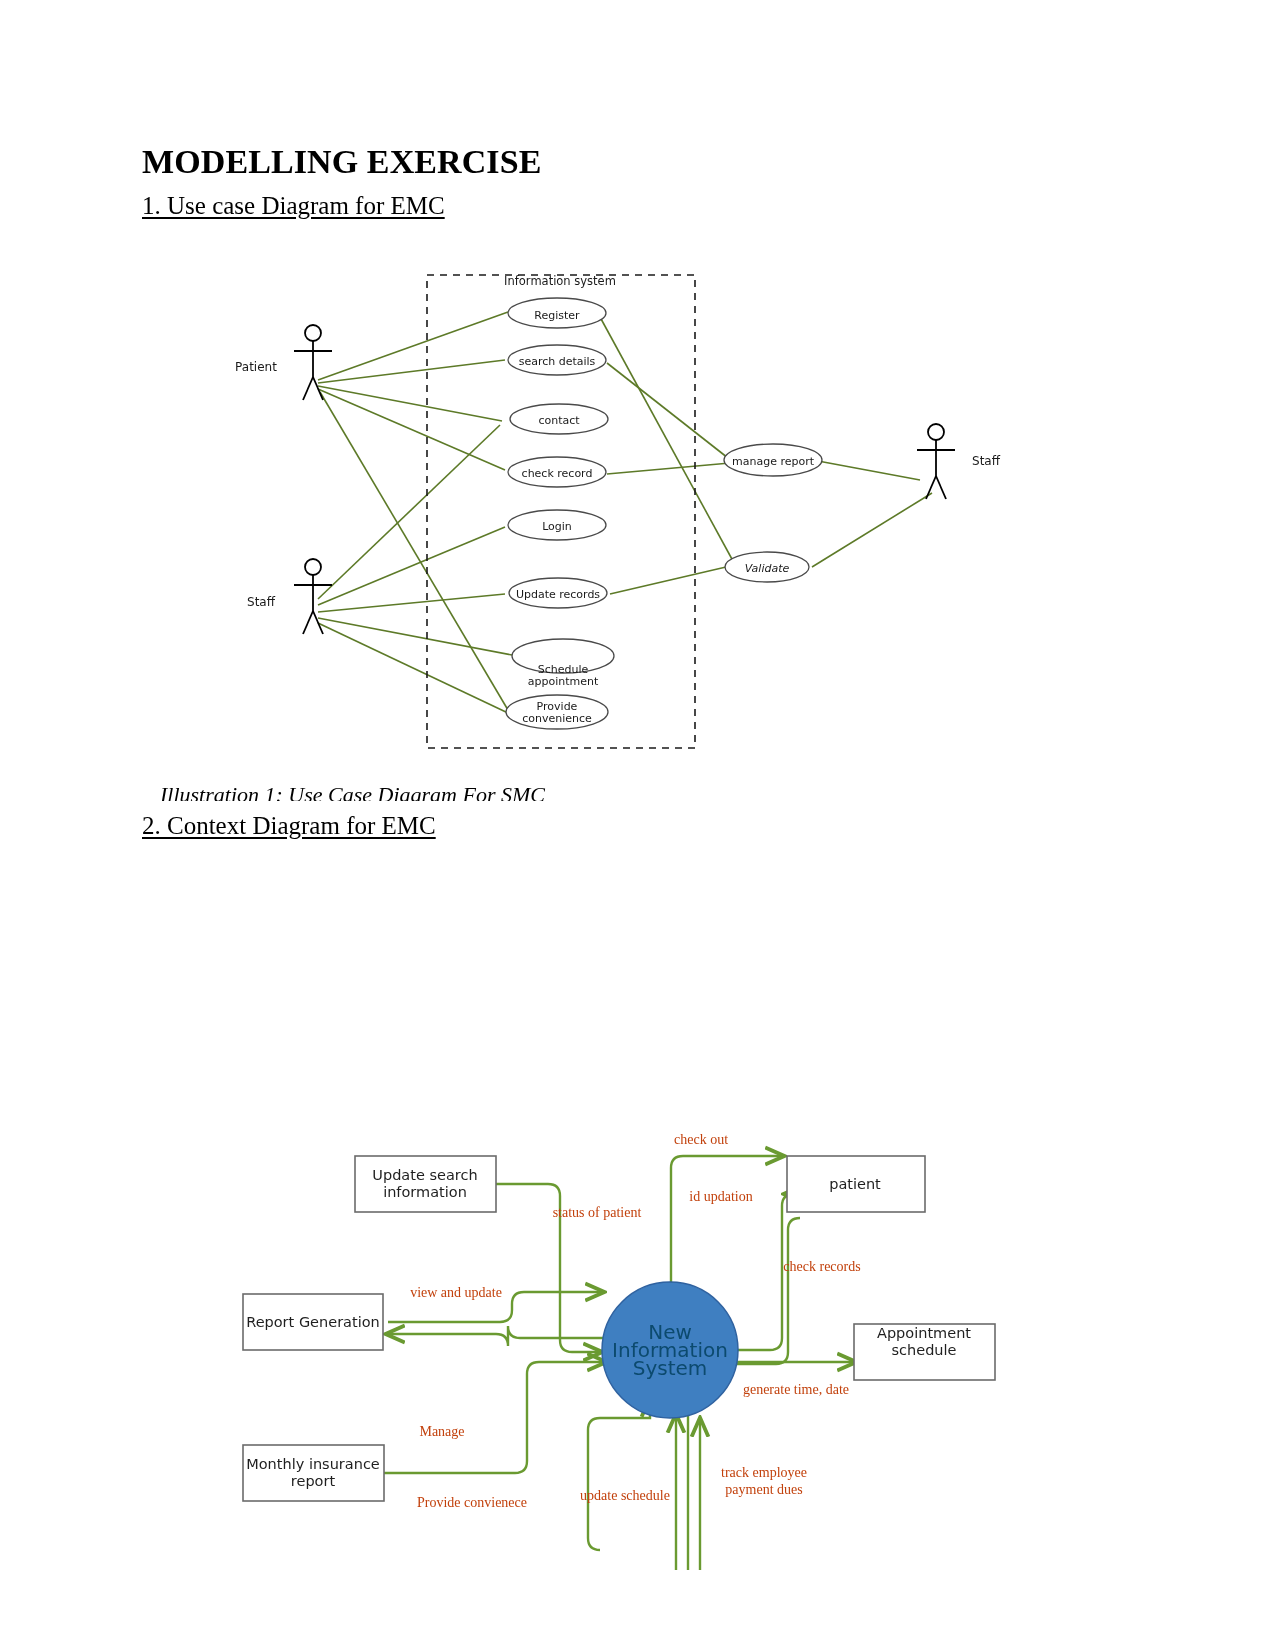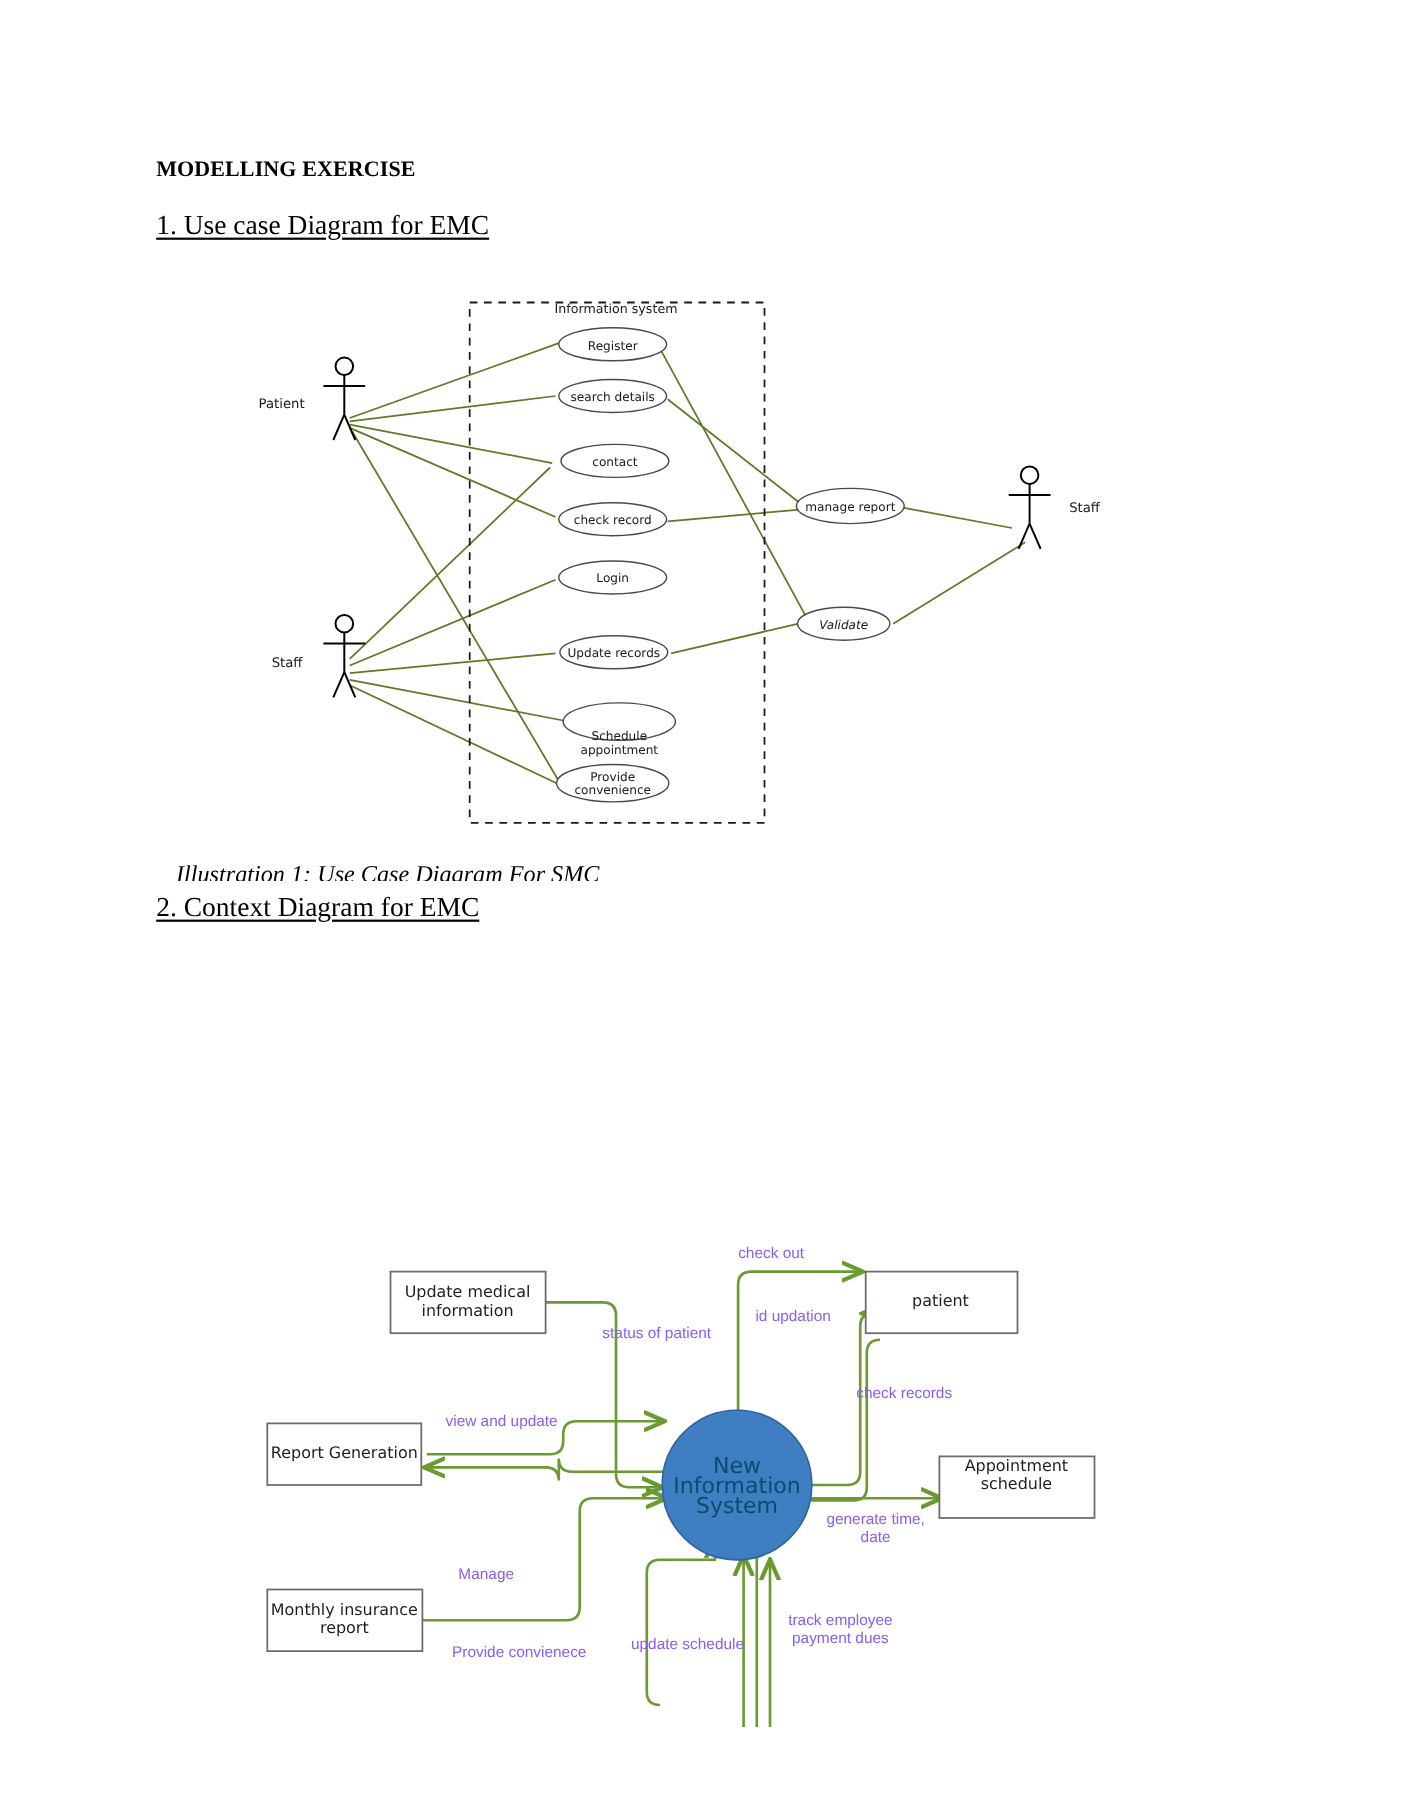--- a/index.html
+++ b/index.html
@@ -7,21 +7,21 @@
     width:1275px;height:1650px;position:relative;
     background:#ffffff;
     font-family:"Liberation Serif", serif;
     overflow:hidden;
   }
   .page{position:absolute;inset:0;}
 
   
   .doc-title{
     position:absolute;left:142px;top:143px;
-    font-size:20px;font-weight:bold;letter-spacing:.1px;
+    font-size:34px;font-weight:bold;letter-spacing:.1px;
     color:#000;white-space:nowrap;
   }
   .sec-heading{
     position:absolute;left:142px;
     font-size:25px;color:#000;white-space:nowrap;
     text-decoration:underline;text-underline-offset:3px;
   }
   #sec1{top:192px;}
   #sec2{top:812px;}
 
@@ -64,22 +64,22 @@
   #context svg{position:absolute;left:0;top:0;}
 
   .cx-box-label{
     position:absolute;
     font-family:"DejaVu Sans", sans-serif;
     font-size:14.5px;color:#1f1f1f;text-align:center;
     line-height:17px;transform:translate(-50%,-50%);width:150px;
   }
   .cx-flow-label{
     position:absolute;
-    font-family:Liberation Sans, sans-serif;
-    font-size:14px;color:#8b5cf6;text-align:center;
+    font-family:Liberation Serif, serif;
+    font-size:14px;color:#c2410c;text-align:center;
     line-height:17px;transform:translate(-50%,-50%);white-space:nowrap;
   }
   .cx-flow-label.two{white-space:normal;width:120px;}
   .cx-center-label{
     position:absolute;
     font-family:"DejaVu Sans", sans-serif;
     font-size:20px;color:#0c4a6e;text-align:center;
     line-height:18px;transform:translate(-50%,-50%);width:160px;
   }
 </style>
@@ -220,21 +220,21 @@
         <rect x="355" y="56" width="141" height="56"></rect>
         <rect x="787" y="56" width="138" height="56"></rect>
         <rect x="243" y="194" width="140" height="56"></rect>
         <rect x="854" y="224" width="141" height="56"></rect>
         <rect x="243" y="345" width="141" height="56"></rect>
       </g>
 
       <circle cx="670" cy="250" r="68" fill="#3f7fc1" stroke="#2f62a0" stroke-width="1.5"></circle>
     </svg>
 
-    <div class="cx-box-label" style="left:425px;top:84px;">Update medical information</div>
+    <div class="cx-box-label" style="left:425px;top:84px;">Update search information</div>
     <div class="cx-box-label" style="left:855px;top:84px;">patient</div>
     <div class="cx-box-label" style="left:313px;top:222px;">Report Generation</div>
     <div class="cx-box-label" style="left:924px;top:242px;">Appointment schedule</div>
     <div class="cx-box-label" style="left:313px;top:373px;">Monthly insurance report</div>
 
     <div class="cx-center-label" style="left:670px;top:250px;">New Information System</div>
 
     <div class="cx-flow-label" style="left:701px;top:39px;">check out</div>
     <div class="cx-flow-label two" style="left:597px;top:112px;">status of patient</div>
     <div class="cx-flow-label two" style="left:721px;top:96px;">id updation</div>

